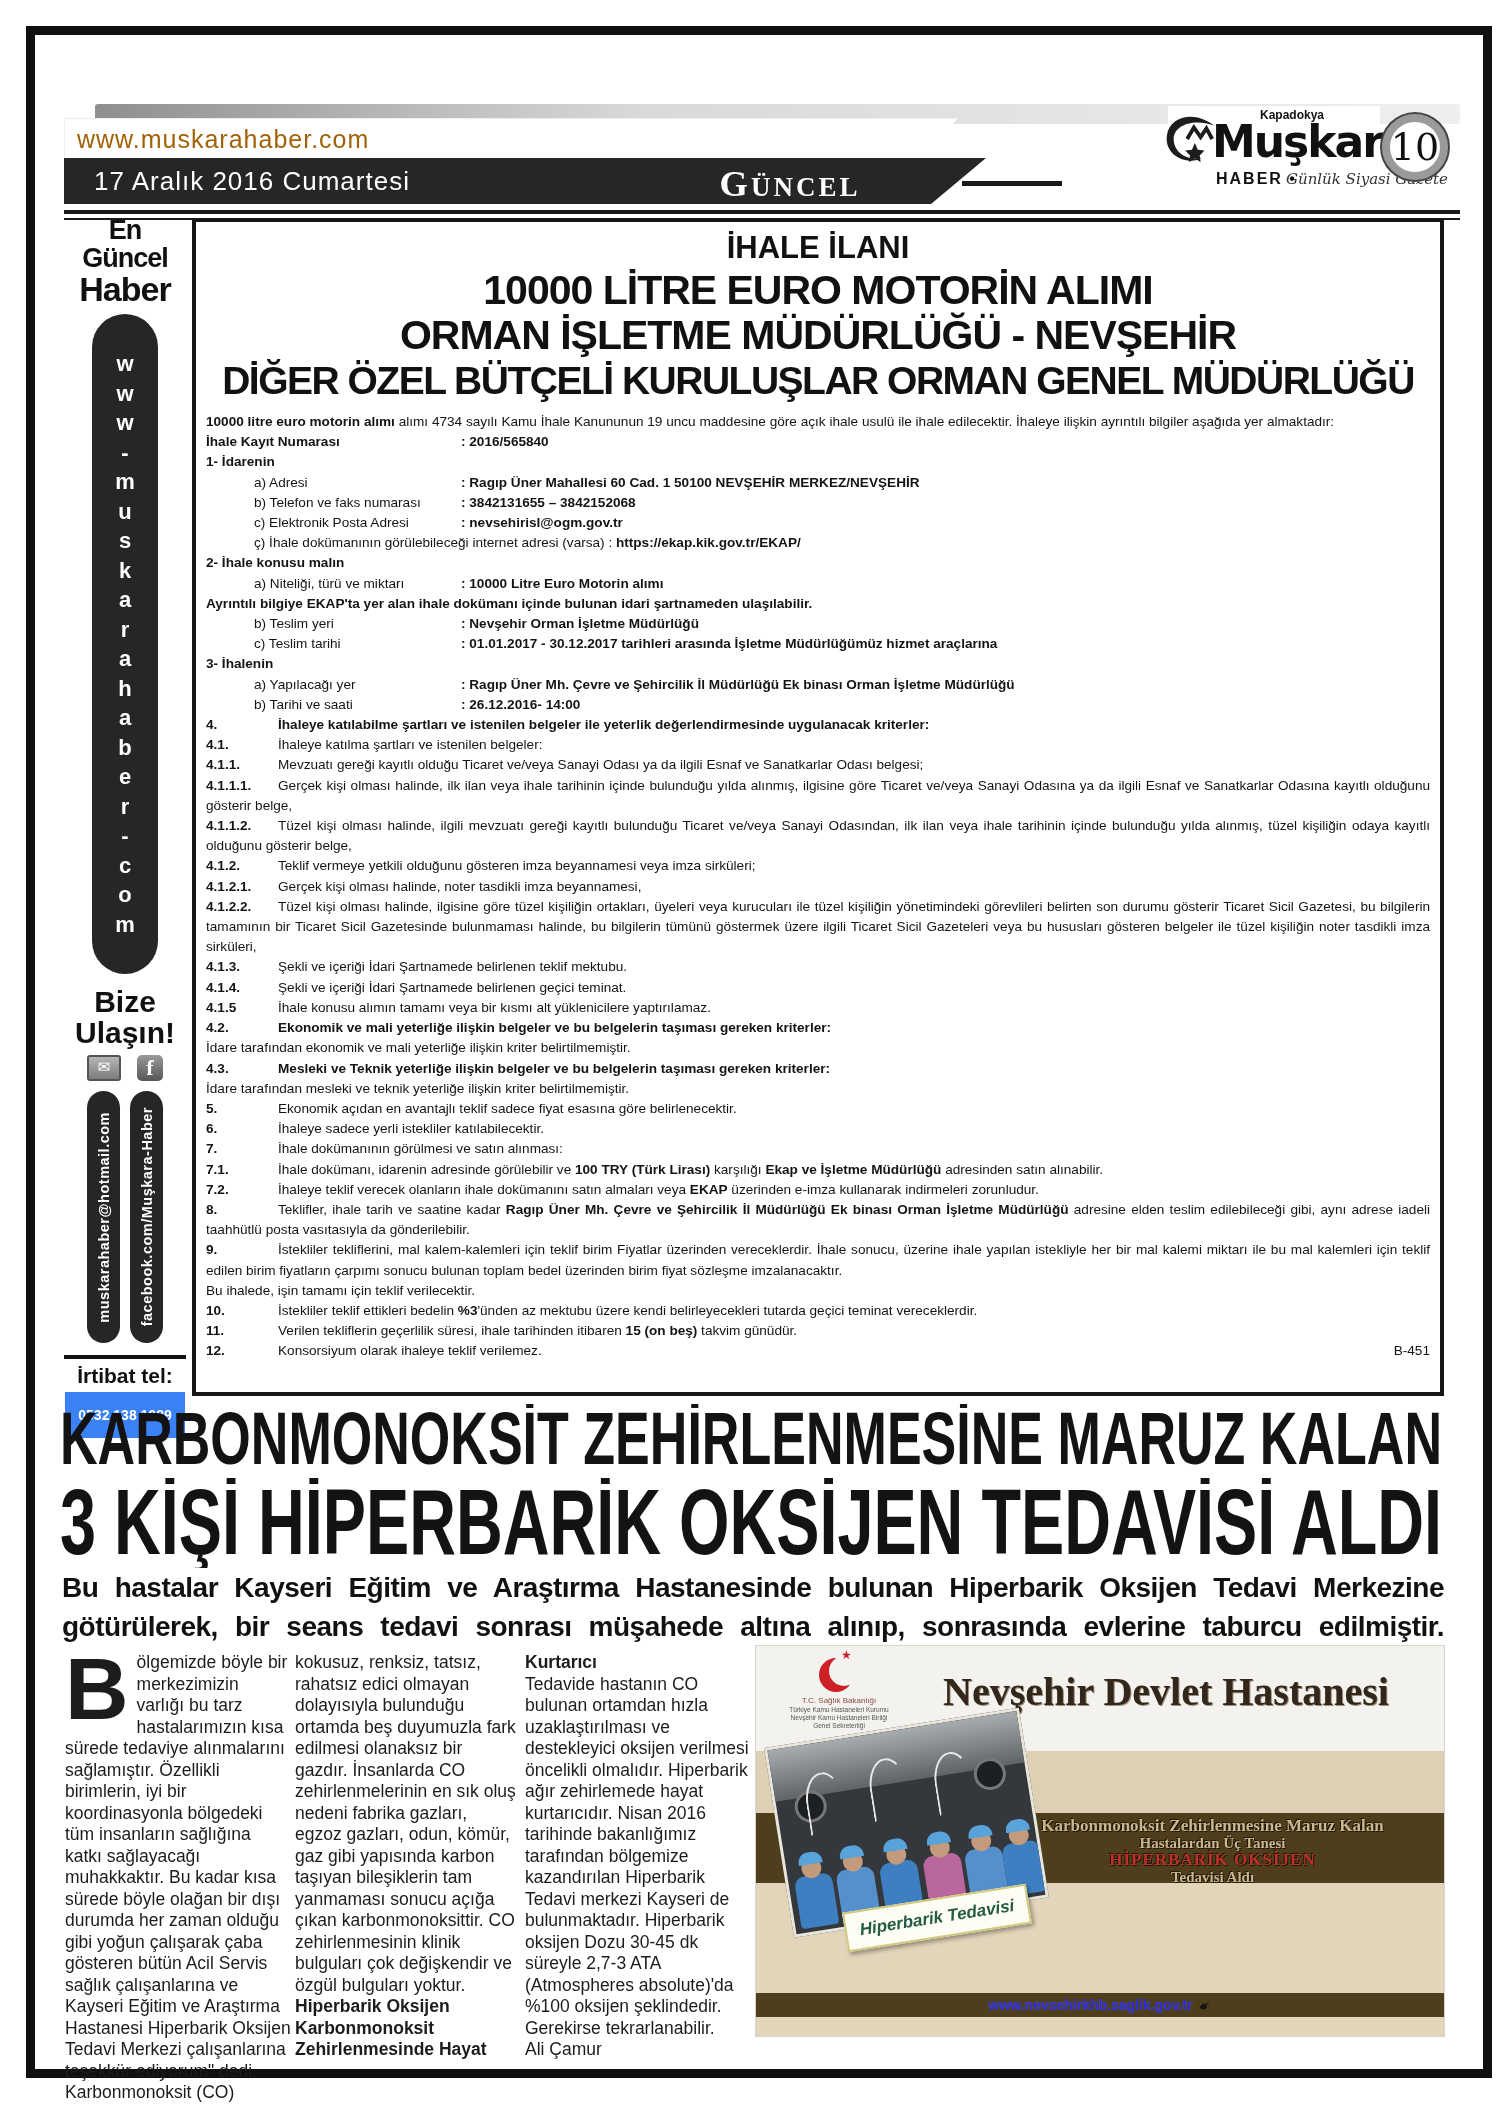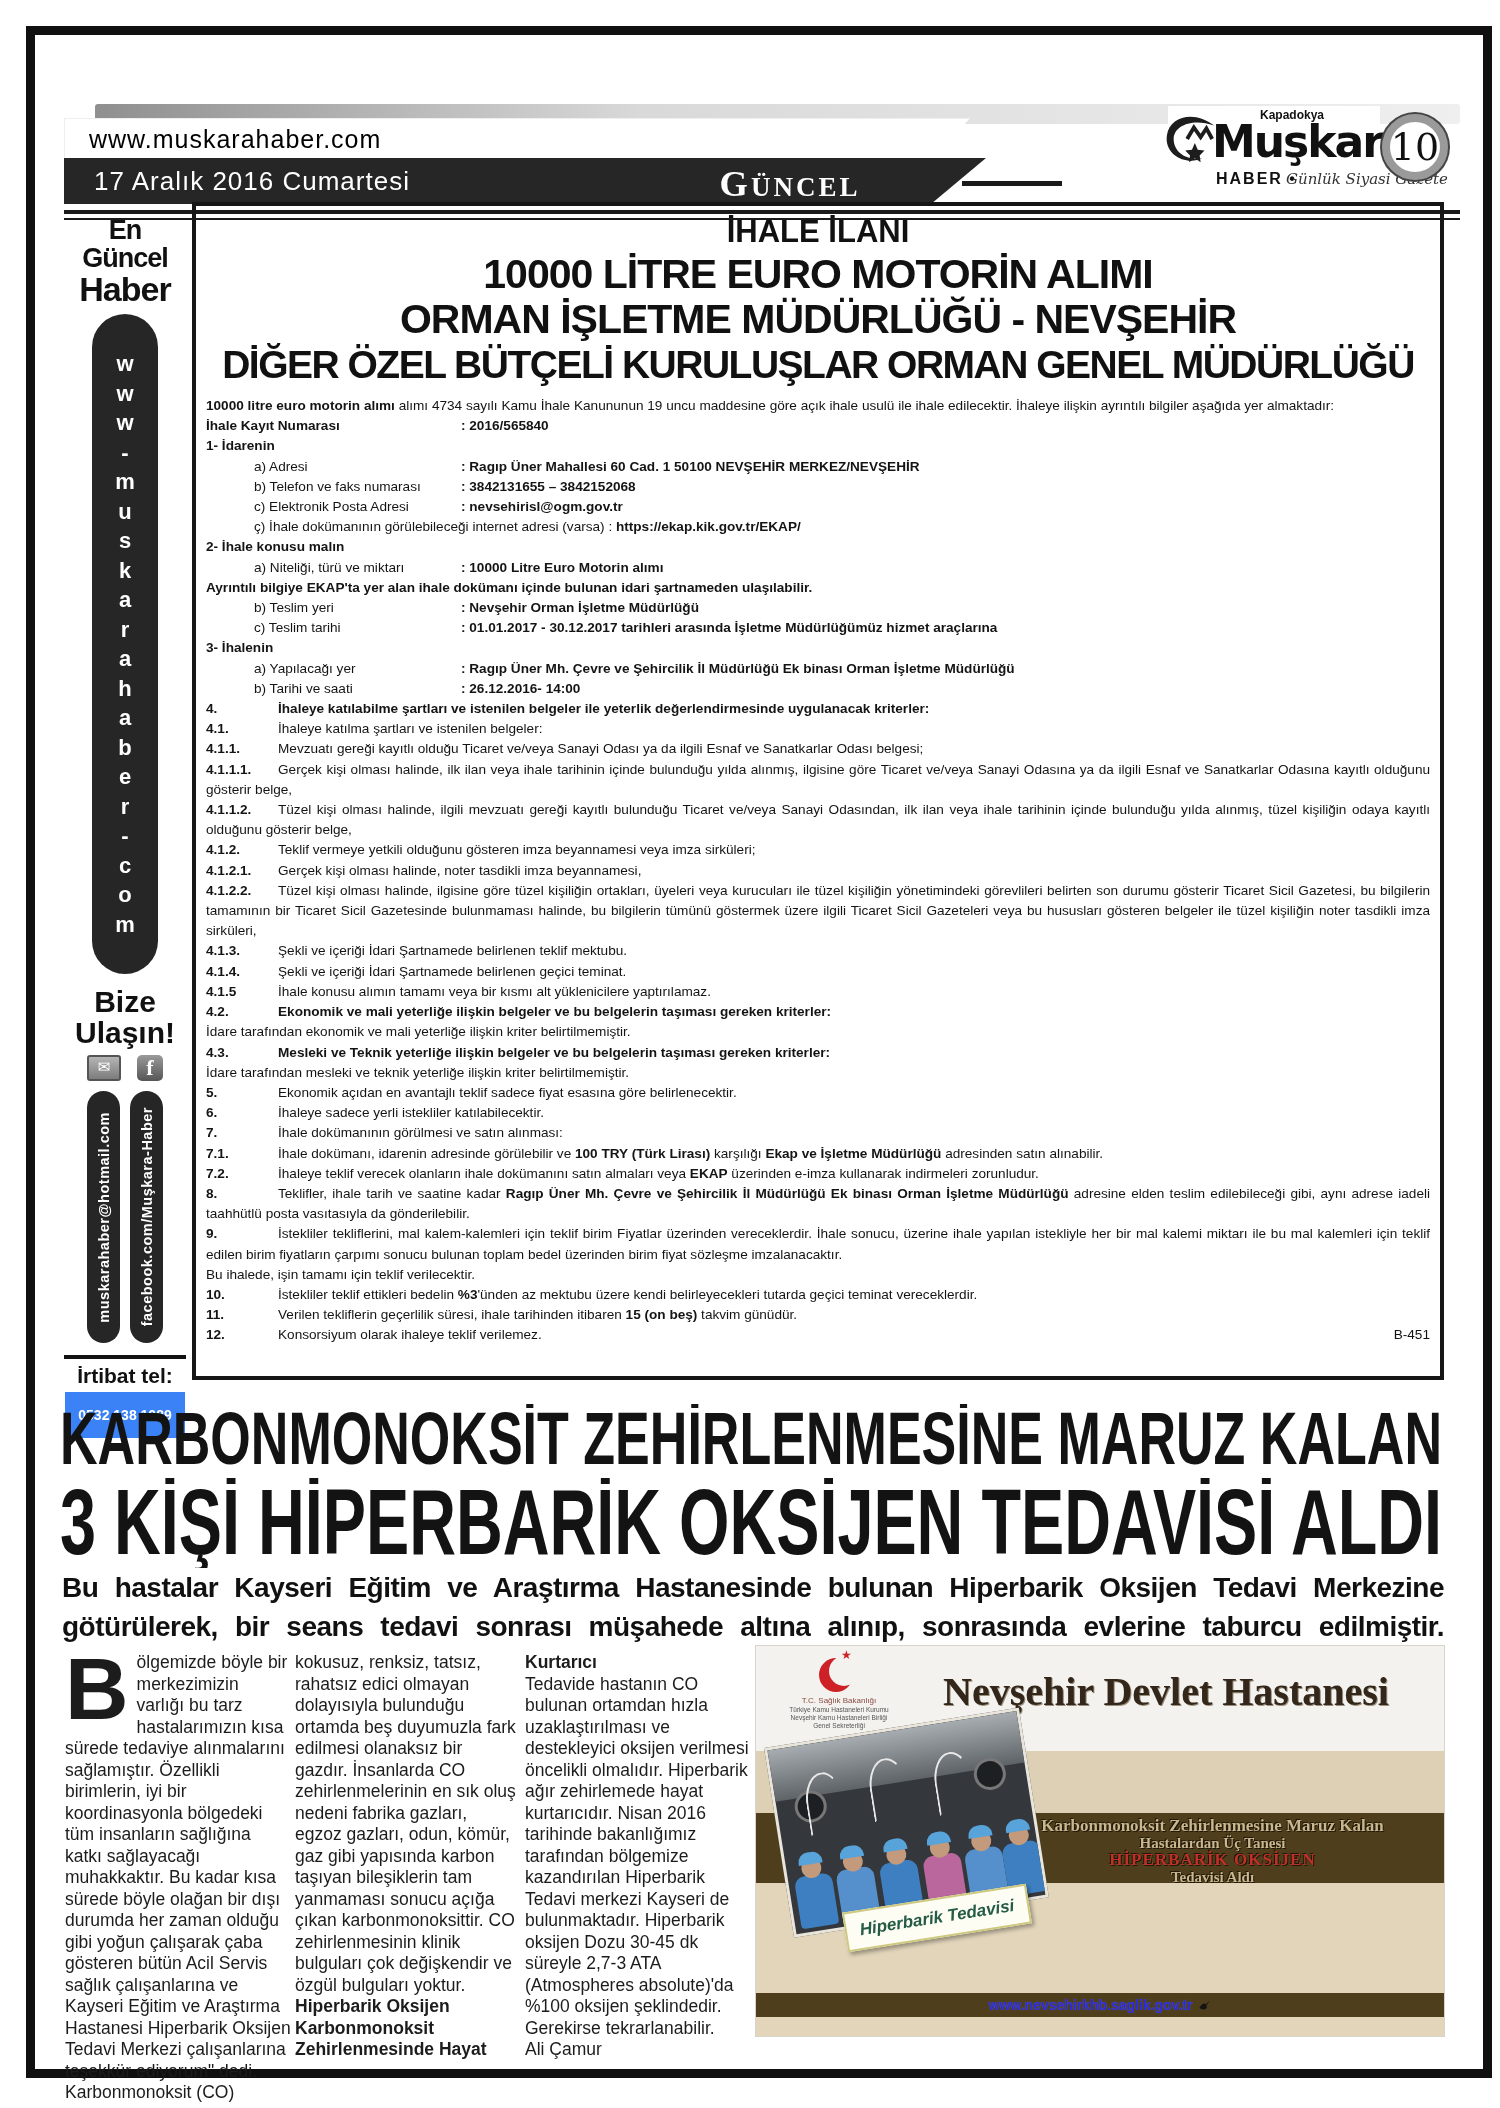--- a/index.html
+++ b/index.html
@@ -4,22 +4,22 @@
 <style>
   html,body{margin:0;padding:0;background:#fff;}
   .page{position:relative;width:1500px;height:2108px;background:#fff;overflow:hidden;
         font-family:"Liberation Sans",sans-serif;color:#111;}
   .frame{position:absolute;left:26px;top:26px;width:1448px;height:2034px;border:9px solid #101010;}
 
   
   .hdr-grayband{position:absolute;left:95px;top:104px;width:1365px;height:20px;
       background:linear-gradient(to right,#8f8f8f,#d9d9d9 40%,#efefef);border-radius:3px;}
   .hdr-urlbar{position:absolute;left:64px;top:118px;width:880px;height:40px;background:#fff;
-      border:1px solid #eee;display:flex;align-items:center;padding-left:24px;
-      clip-path:polygon(0 0,100% 0,96% 100%,0 100%);font-size:25px;color:#000000;letter-spacing:1px;}
+      border:1px solid #eee;display:flex;align-items:center;padding-left:12px;
+      clip-path:polygon(0 0,100% 0,96% 100%,0 100%);font-size:25px;color:#a16207;letter-spacing:1px;}
   .hdr-datebar{position:absolute;left:64px;top:158px;width:892px;height:46px;background:#262626;
       clip-path:polygon(0 0,100% 0,calc(100% - 55px) 100%,0 100%);color:#fff;
       display:flex;align-items:center;padding-left:30px;font-size:26px;letter-spacing:1px;}
   .hdr-guncel{position:absolute;left:660px;top:163px;width:260px;text-align:center;color:#fff;
       font-weight:bold;font-size:27px;letter-spacing:3px;font-family:Liberation Serif, serif;}
   .hdr-guncel::first-letter{font-size:1.35em;}
   .hdr-shortline{position:absolute;left:962px;top:181px;width:100px;height:5px;background:#1a1a1a;}
   .hdr-rule1{position:absolute;left:64px;top:210px;width:1396px;height:4px;background:#1a1a1a;}
   .hdr-rule2{position:absolute;left:64px;top:218px;width:1396px;height:2px;background:#1a1a1a;}
 
@@ -52,21 +52,21 @@
   .sb-pills2{margin-top:10px;display:flex;justify-content:center;gap:10px;}
   .sb-vpill{width:33px;height:252px;background:#262626;border-radius:17px;display:flex;
       align-items:center;justify-content:center;}
   .sb-vpill span{writing-mode:vertical-rl;transform:rotate(180deg);color:#fff;font-weight:bold;
       font-size:14.5px;white-space:nowrap;letter-spacing:0.5px;}
   .sb-tel{margin-top:12px;border-top:4px solid #111;padding-top:5px;font-size:21px;font-weight:bold;}
   .sb-phone{margin:4px auto 0;background:#3b82f6;color:#fff;font-weight:bold;font-size:14px;
       padding:15px 2px;width:116px;}
 
   
-  .tender{position:absolute;left:192px;top:202px;width:1252px;height:1178px;border:4px solid #161616;
+  .tender{position:absolute;left:192px;top:218px;width:1252px;height:1178px;border:4px solid #161616;
       box-sizing:border-box;padding:6px 10px 0 10px;}
   .tt{text-align:center;font-weight:bold;}
   .tt1{font-size:31px;line-height:40px;}
   .tt2{font-size:41px;line-height:45px;letter-spacing:-1px;}
   .tt3{font-size:41px;line-height:45px;letter-spacing:-1px;}
   .tt4{font-size:39px;line-height:46px;letter-spacing:-1.5px;}
   .t-body{margin-top:8px;font-size:13.6px;line-height:20.2px;color:#141414;}
   .t-line{text-align:justify;}
   .t-num{display:inline-block;width:72px;font-weight:bold;}
   .t-indsp{display:inline-block;width:48px;}

